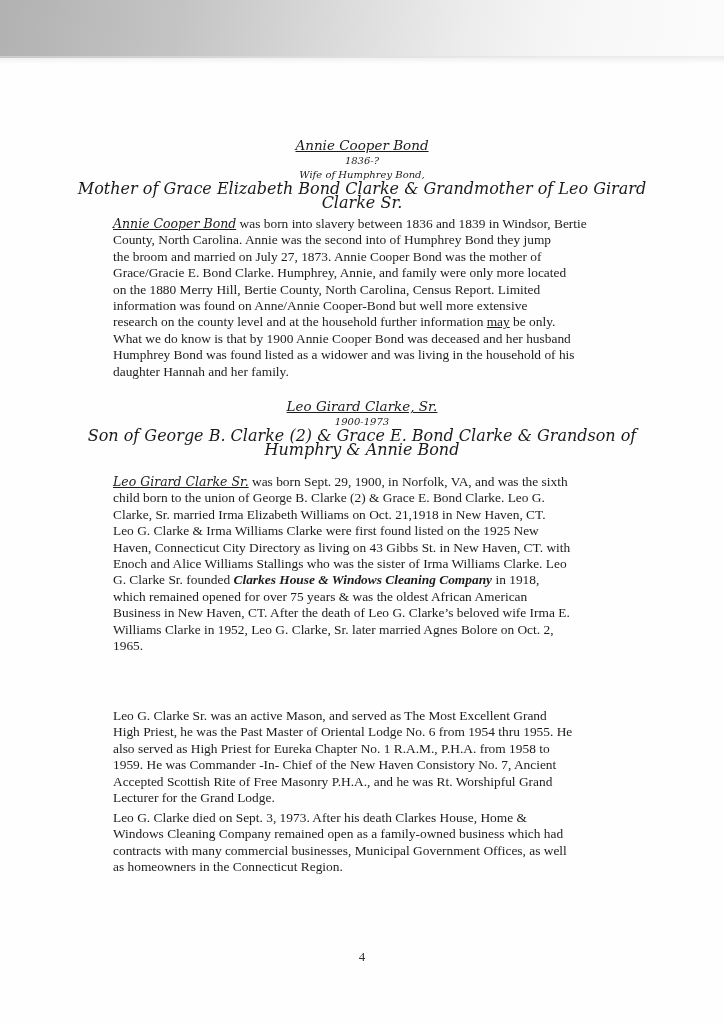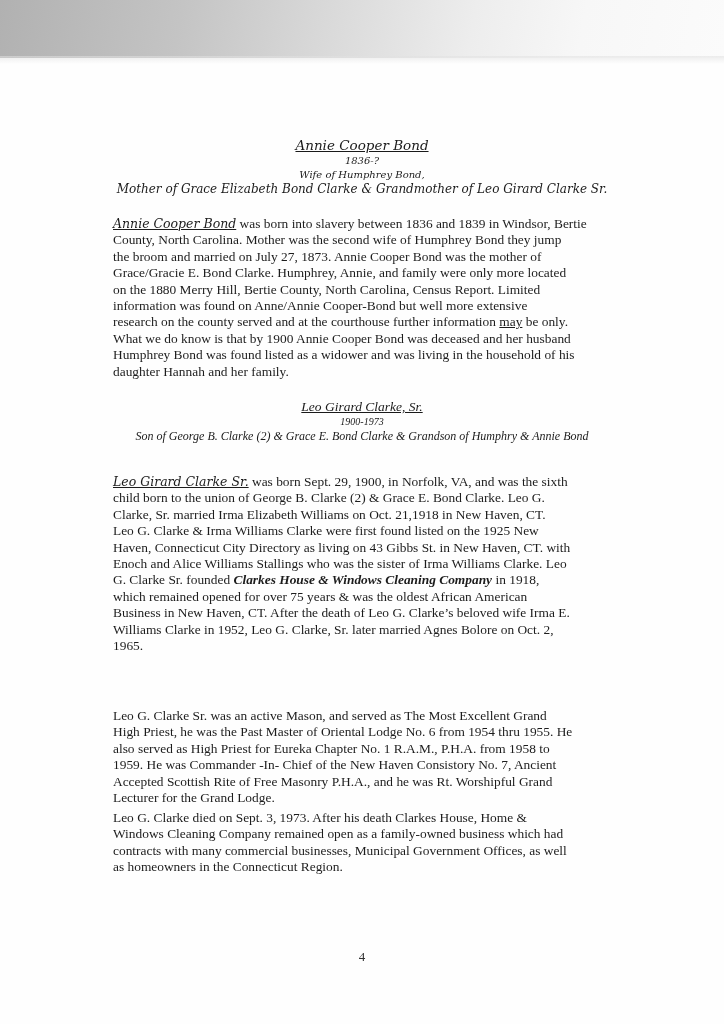--- a/index.html
+++ b/index.html
@@ -47,21 +47,21 @@
     .heading-block .name {
       font-size: 13.5px;
       text-decoration: underline;
       line-height: 17px;
     }
     .heading-block .line {
       font-size: 10px;
       line-height: 14px;
     }
     .heading-block .line.small {
-      font-size: 12px;
+      font-size: 16px;
     }
     .para {
       position: absolute;
       left: 113px;
       width: 540px;
       font-family: "Liberation Serif", serif;
       font-size: 13.4px;
       line-height: 16.4px;
       color: #1c1c1c;
       margin: 0;
@@ -97,31 +97,31 @@
 <div class="page">
 
   <div class="heading-block" style="top:137px;">
     <div class="name">Annie Cooper Bond</div>
     <div class="line">1836-?</div>
     <div class="line">Wife of Humphrey Bond,</div>
     <div class="line small">Mother of Grace Elizabeth Bond Clarke &amp;  Grandmother of Leo Girard Clarke Sr.</div>
   </div>
 
   <div class="para" style="top:216px;"><span class="lead-name">Annie Cooper Bond</span><span> was born into slavery between 1836 and 1839 in Windsor, Bertie</span>
-<span>County, North Carolina.  Mother was the second wife of Humphrey Bond they jump</span>
+<span>County, North Carolina.  Annie was the second into of Humphrey Bond they jump</span>
 <span>the broom and married on July 27, 1873.  Annie Cooper Bond was the mother of</span>
 <span>Grace/Gracie E. Bond Clarke.  Humphrey, Annie, and family were only more located</span>
 <span>on the 1880 Merry Hill, Bertie County, North Carolina, Census Report.  Limited</span>
 <span>information was found on Anne/Annie Cooper-Bond but well more extensive</span>
-<span>research on the county served and at the courthouse further information </span><span class="ul">may</span><span> be only.</span>
+<span>research on the county level and at the household further information </span><span class="ul">may</span><span> be only.</span>
 <span>What we do know is that by 1900 Annie Cooper Bond was deceased and her husband</span>
 <span>Humphrey Bond was found listed as a widower and was living in the household of his</span>
 <span>daughter Hannah and her family.</span></div>
 
-  <div class="heading-block" style="top:398px;font-family:Liberation Serif, serif;">
+  <div class="heading-block" style="top:398px;">
     <div class="name">Leo Girard Clarke, Sr.</div>
     <div class="line">1900-1973</div>
     <div class="line small">Son of George B. Clarke (2) &amp;  Grace E. Bond Clarke &amp;  Grandson of Humphry &amp;  Annie Bond</div>
   </div>
 
   <div class="para" style="top:474px;"><span class="lead-name">Leo Girard Clarke Sr.</span><span>  was born Sept. 29, 1900, in Norfolk, VA, and was the sixth</span>
 <span>child born to the union of George B. Clarke (2) &amp; Grace E. Bond Clarke.  Leo G.</span>
 <span>Clarke, Sr. married Irma Elizabeth Williams on Oct. 21,1918 in New Haven, CT.</span>
 <span>Leo G. Clarke &amp; Irma Williams Clarke were first found listed on the 1925 New</span>
 <span>Haven, Connecticut City Directory as living on 43 Gibbs St. in New Haven, CT. with</span>

